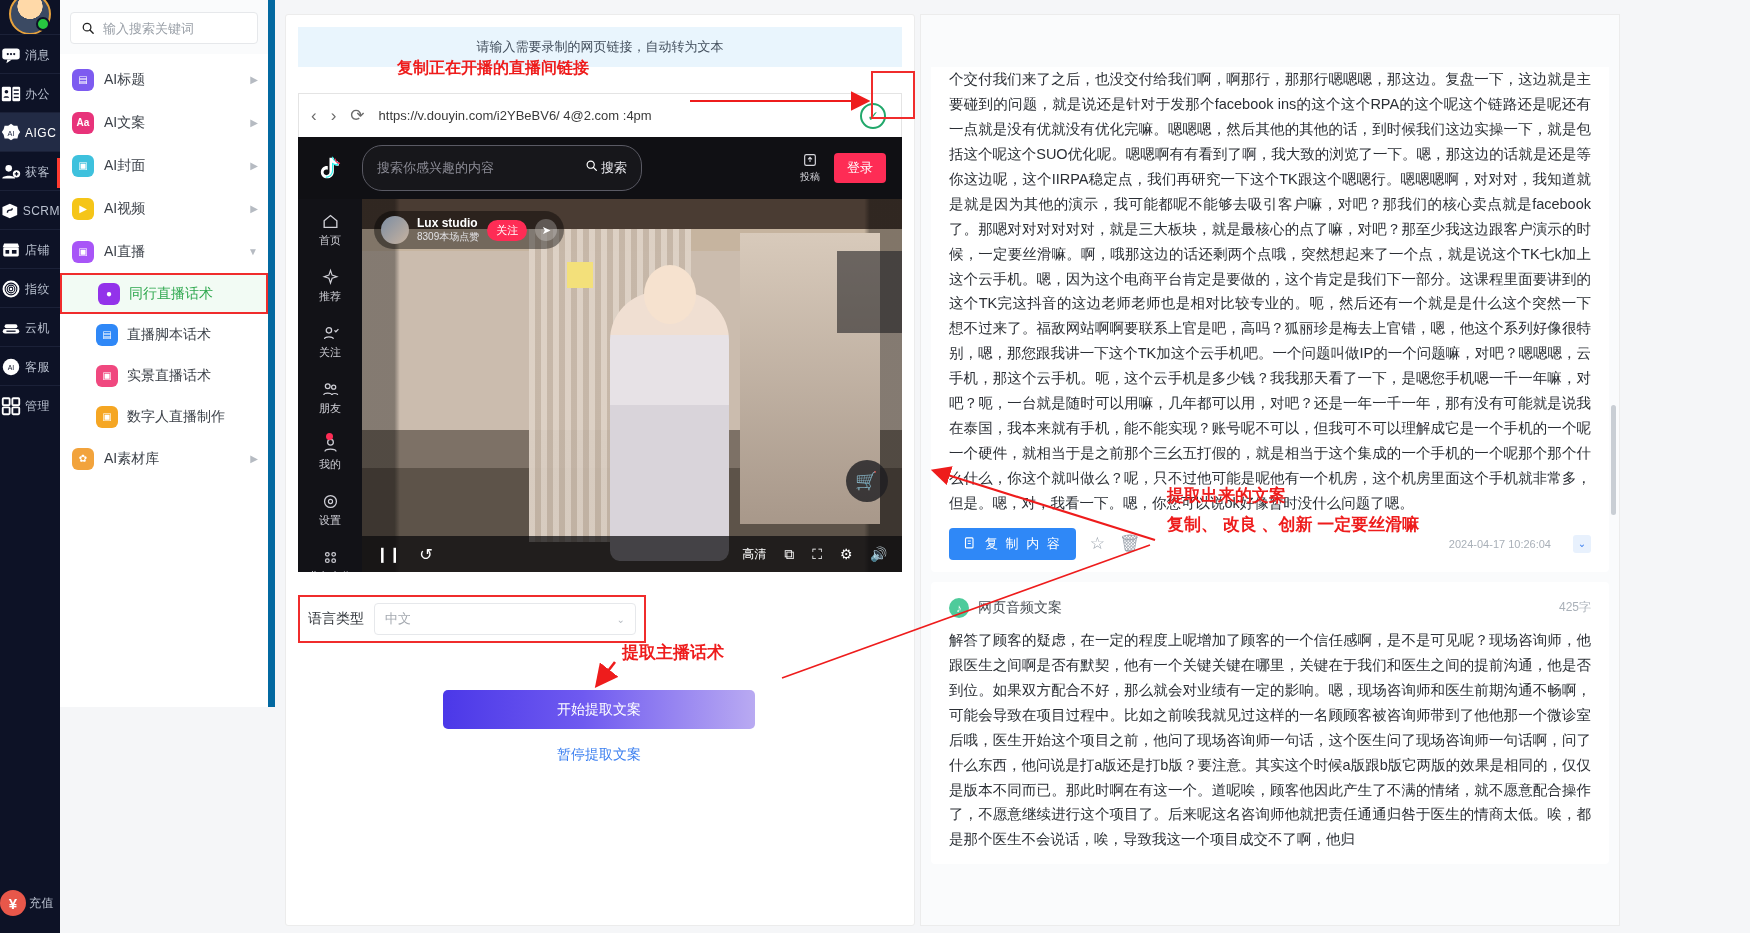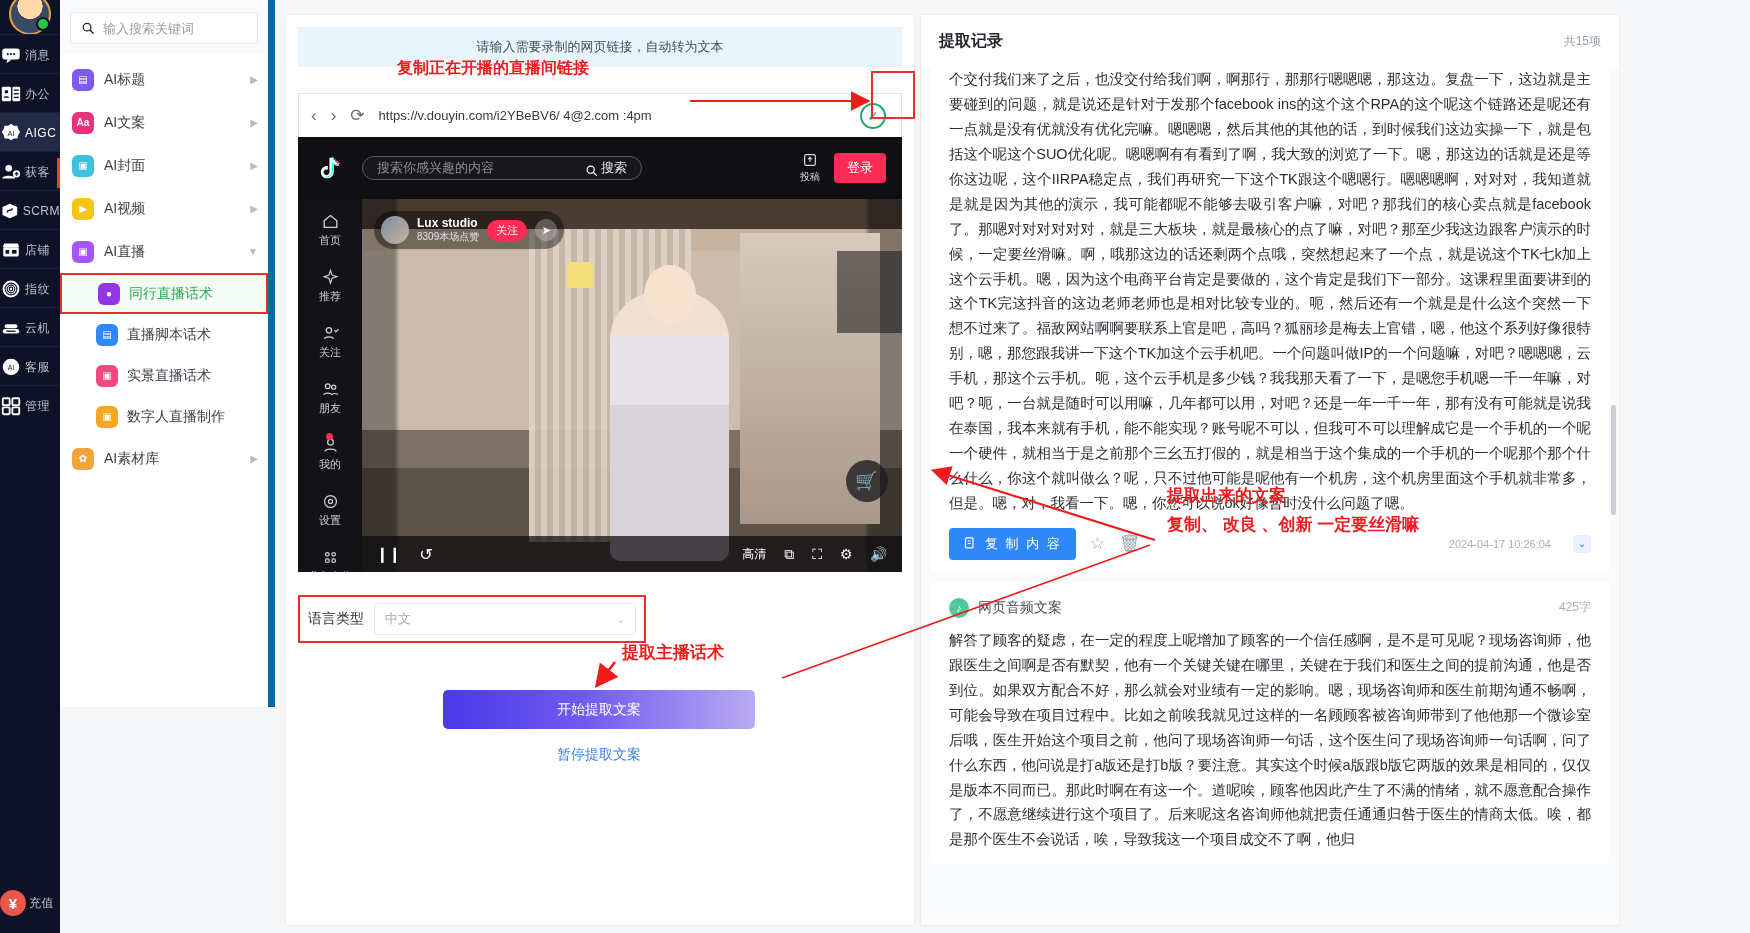--- a/index.html
+++ b/index.html
@@ -110,26 +110,26 @@
     display:flex;align-items:center;justify-content:center;color:#22a86b;font-size:14px;
   }
 
   
   .video{
     margin:0 12px; height:435px; background:#1c1c22; position:relative; overflow:hidden;
   }
   .tt-top{ height:62px; background:#101014; display:flex; align-items:center; padding:0 16px; gap:18px; position:relative;}
   .tt-logo{ width:30px;height:30px; position:relative; }
   .tt-search{
-    width:280px;height:24px;border:1px solid #5a5a64;border-radius:20px;
+    width:280px;height:46px;border:1px solid #5a5a64;border-radius:20px;
     display:flex;align-items:center;padding:0 14px; color:#8c8c96; font-size:13px;
     background:rgba(255,255,255,.03);
   }
   .tt-search .lbl{ flex:1; }
-  .tt-search .act{ color:#e9e9ee; font-size:13px; display:flex; align-items:flex-end; gap:3px;}
+  .tt-search .act{ color:#e9e9ee; font-size:13px; display:flex; align-items:flex-start; gap:3px;}
   .tt-right{ margin-left:auto; display:flex; align-items:center; gap:14px; }
   .tt-up{ display:flex;flex-direction:column;align-items:center;gap:2px;color:#d5d5db;font-size:10px;}
   .tt-login{
     background:#fe2c55;color:#fff;border-radius:4px;padding:6px 13px;font-size:13px;
   }
   .tt-body{ position:absolute; top:62px; left:0; right:0; bottom:0; display:flex; }
   .tt-side{
     width:64px; background:#121217; padding-top:8px;
     display:flex;flex-direction:column;align-items:center;gap:10px;
   }
@@ -590,24 +590,20 @@
       <span>中文</span>
       <span class="cv">⌄</span>
     </div>
   </div>
 
   <div class="primary-btn">开始提取文案</div>
   <div class="link-btn">暂停提取文案</div>
 </div>
 
 <div id="right">
-  <div class="r-head">
-    <span class="r-title">提取记录</span>
-    <span class="r-count">共15项</span>
-  </div>
 
   <div class="r-scroll">
     <div class="card">
       <div class="body clipped">个交付我们来了之后，也没交付给我们啊，啊那行，那那行嗯嗯嗯，那这边。复盘一下，这边就是主要碰到的问题，就是说还是针对于发那个facebook ins的这个这个RPA的这个呢这个链路还是呢还有一点就是没有优就没有优化完嘛。嗯嗯嗯，然后其他的其他的话，到时候我们这边实操一下，就是包括这个呢这个SUO优化呢。嗯嗯啊有有看到了啊，我大致的浏览了一下。嗯，那这边的话就是还是等你这边呢，这个IIRPA稳定点，我们再研究一下这个TK跟这个嗯嗯行。嗯嗯嗯啊，对对对，我知道就是就是因为其他的演示，我可能都呢不能够去吸引客户嘛，对吧？那我们的核心卖点就是facebook了。那嗯对对对对对对，就是三大板块，就是最核心的点了嘛，对吧？那至少我这边跟客户演示的时候，一定要丝滑嘛。啊，哦那这边的话还剩两个点哦，突然想起来了一个点，就是说这个TK七k加上这个云手机。嗯，因为这个电商平台肯定是要做的，这个肯定是我们下一部分。这课程里面要讲到的这个TK完这抖音的这边老师老师也是相对比较专业的。呃，然后还有一个就是是什么这个突然一下想不过来了。福敌网站啊啊要联系上官是吧，高吗？狐丽珍是梅去上官错，嗯，他这个系列好像很特别，嗯，那您跟我讲一下这个TK加这个云手机吧。一个问题叫做IP的一个问题嘛，对吧？嗯嗯嗯，云手机，那这个云手机。呃，这个云手机是多少钱？我我那天看了一下，是嗯您手机嗯一千一年嘛，对吧？呃，一台就是随时可以用嘛，几年都可以用，对吧？还是一年一千一年，那有没有可能就是说我在泰国，我本来就有手机，能不能实现？账号呢不可以，但我可不可以理解成它是一个手机的一个呢一个硬件，就相当于是之前那个三幺五打假的，就是相当于这个集成的一个手机的一个呢那个那个什么什么，你这个就叫做么？呢，只不过他可能是呢他有一个机房，这个机房里面这个手机就非常多，但是。嗯，对，我看一下。嗯，你您可以说ok好像暂时没什么问题了嗯。</div>
       <div class="card-foot">
         <div class="copy-btn">
           <svg width="15" height="15" viewBox="0 0 24 24">
             <rect x="4" y="3" width="12" height="16" rx="1.6" fill="none" stroke="#fff" stroke-width="1.8"></rect>
             <path d="M7.5 8h5M7.5 12h5" stroke="#fff" stroke-width="1.5"></path>
           </svg>

